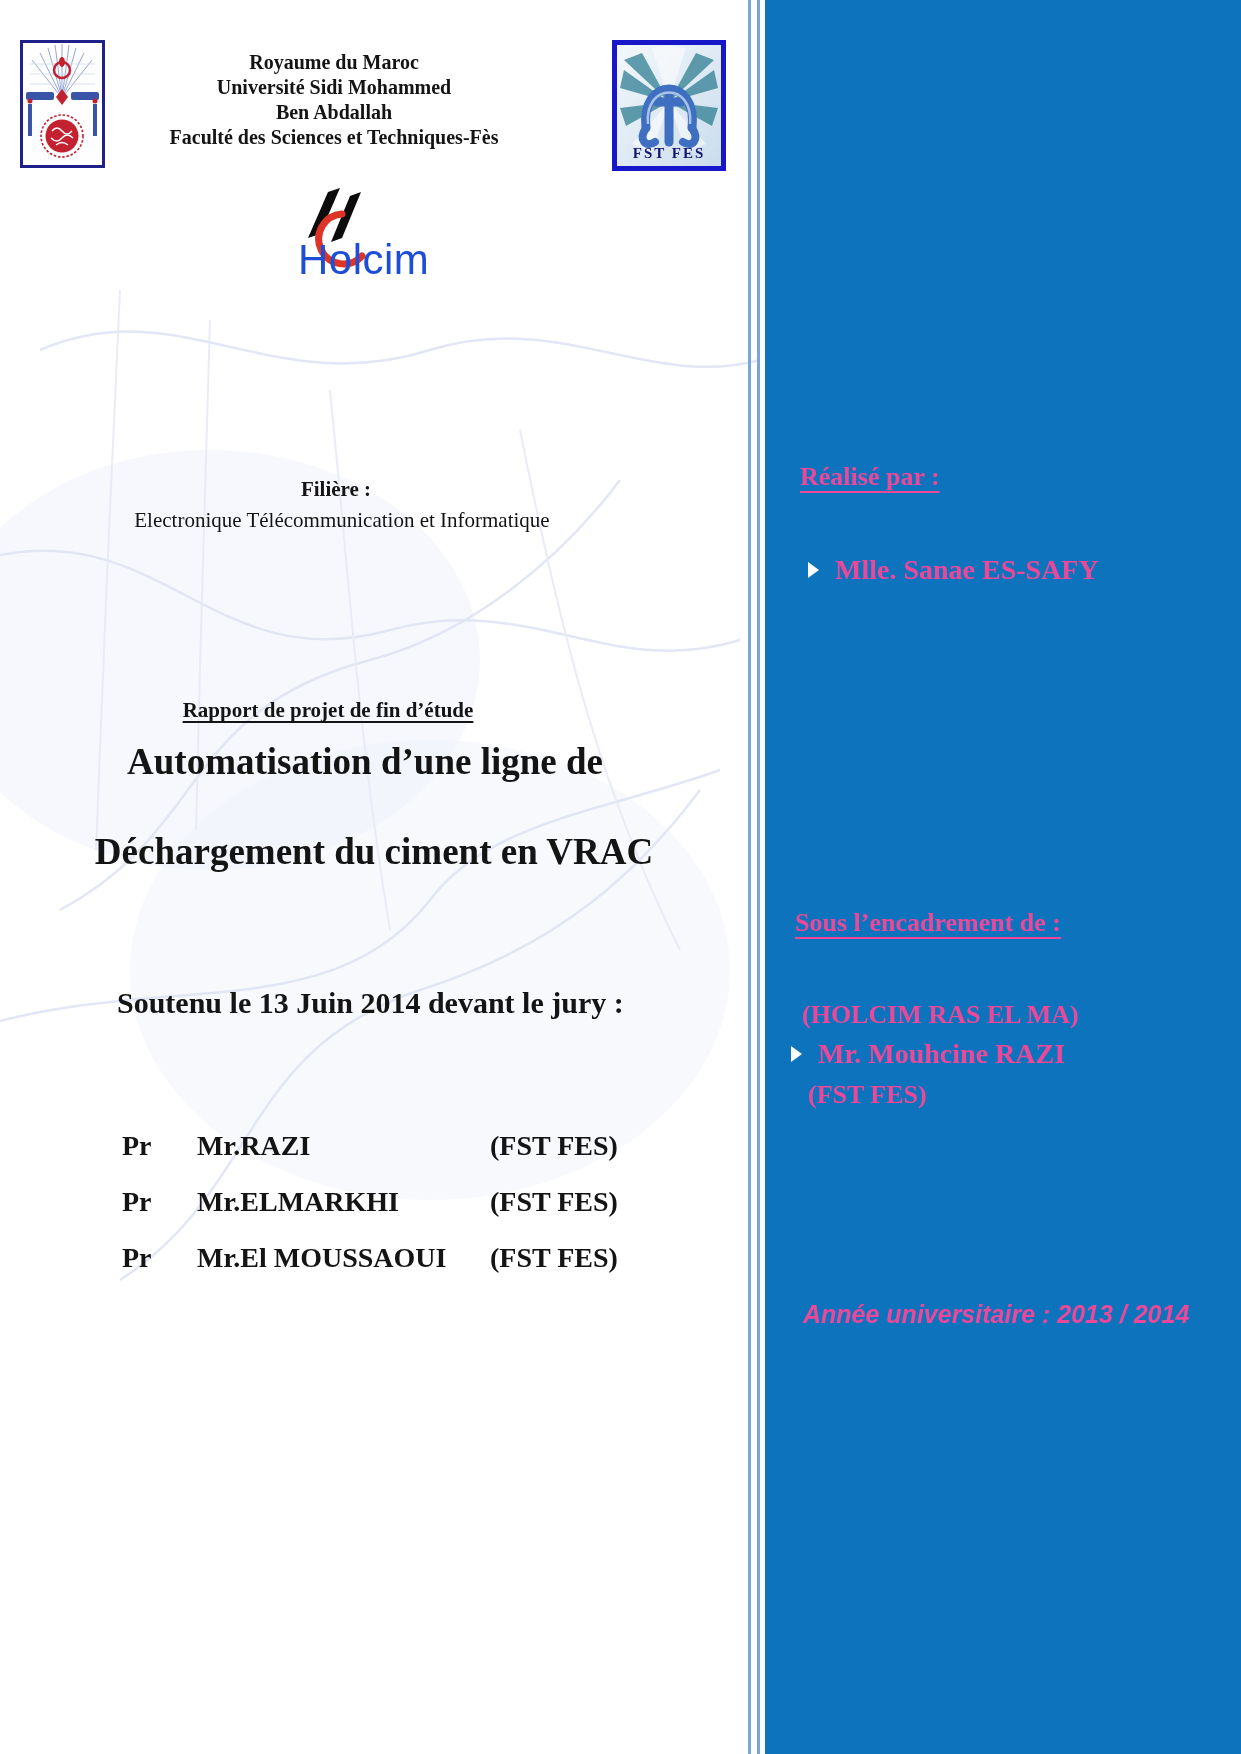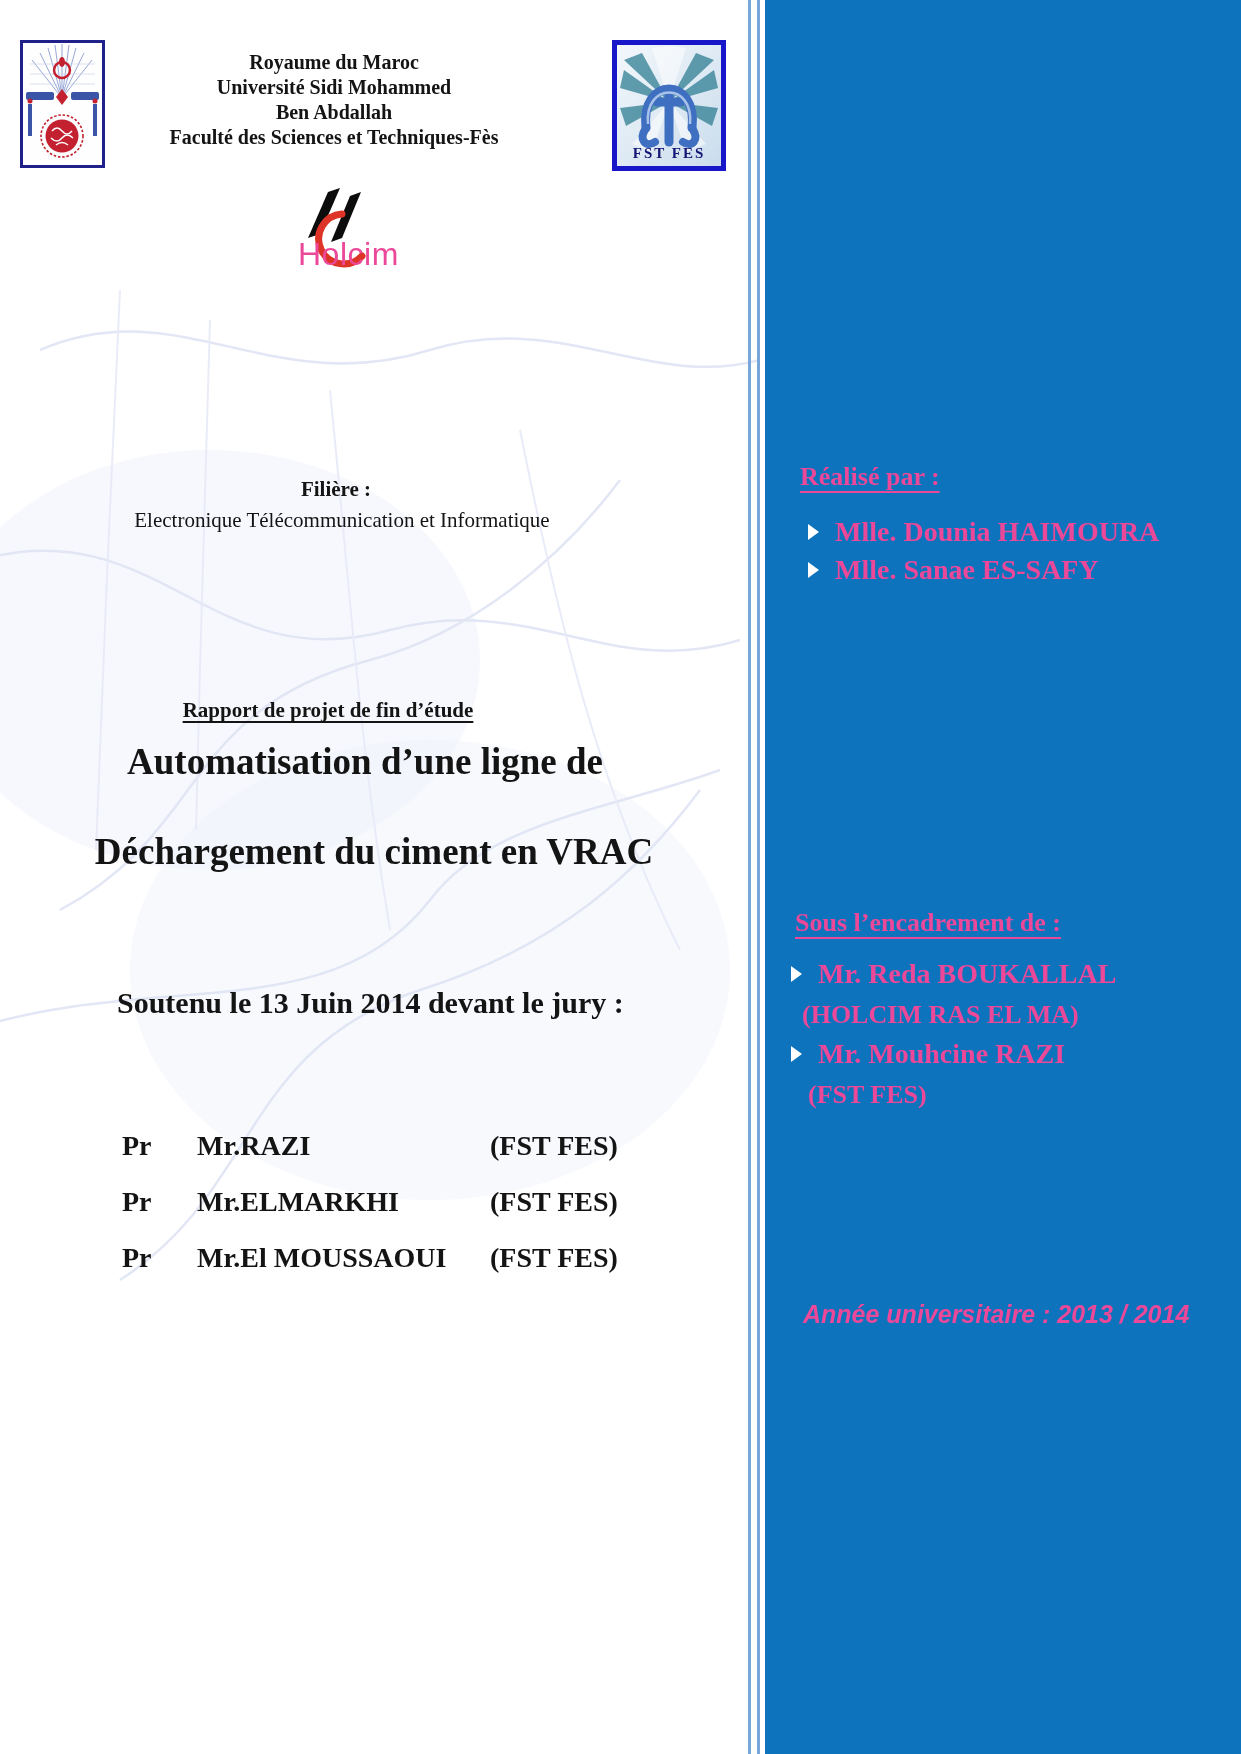--- a/index.html
+++ b/index.html
@@ -14,21 +14,21 @@
   .sep{top:0;height:1754px;width:3px;background:#79a6d8;}
   #sep-a{left:748px;}
   #sep-b{left:757px;}
   #blue-panel{left:765px;top:0;width:476px;height:1754px;background:#0e73bd;}
   
   #uni-emblem{left:20px;top:40px;width:85px;height:128px;}
   #institution{left:118px;top:50px;width:432px;text-align:center;font-weight:bold;font-size:20px;line-height:25px;}
   #fst-logo{left:612px;top:40px;width:114px;height:131px;}
   #fst-caption{left:0;bottom:9px;width:114px;text-align:center;font-weight:bold;font-size:15px;letter-spacing:2px;color:#151575;}
   #holcim{left:276px;top:186px;width:150px;height:100px;}
-  #holcim-word{left:22px;top:50px;font-family:"Liberation Sans",sans-serif;font-size:32px;color:#ec4899;letter-spacing:0.5px;}
+  #holcim-word{left:22px;top:50px;font-family:"Liberation Sans",sans-serif;font-size:42px;color:#1d4ed8;letter-spacing:0.5px;}
   
   .cline{left:0;width:748px;text-align:center;}
   #department{top:420px;font-size:30px;font-weight:bold;transform:translateX(14px);}
   #filiere-label{top:477px;font-size:21px;font-weight:bold;transform:translateX(-38px);}
   #filiere-value{top:508px;font-size:21px;transform:translateX(-32px);}
   #report-type{top:698px;font-size:21px;font-weight:bold;transform:translateX(-46px);}
   #report-type span{text-decoration:underline;text-underline-offset:4px;text-decoration-thickness:1.5px;}
   #title1{top:740px;font-size:37px;font-weight:bold;transform:translateX(-9px);}
   #title2{top:830px;font-size:37px;font-weight:bold;}
   #defense{left:117px;top:986px;font-size:30px;font-weight:bold;}
@@ -179,35 +179,27 @@
     </div>
   </div>
 
   <div id="sep-a" class="abs sep"></div>
   <div id="sep-b" class="abs sep"></div>
 
   <div id="blue-panel" class="abs"></div>
 
   <div id="realise" class="abs wtxt u">Réalisé  par :</div>
 
-  <div id="author-0" class="abs wtxt author-row">
-    <span class="tri"></span>
-    <span>Mlle. Dounia HAIMOURA</span>
-  </div>
   <div id="author-1" class="abs wtxt author-row">
     <span class="tri"></span>
     <span>Mlle. Sanae ES-SAFY</span>
   </div>
 
   <div id="encadrement" class="abs wtxt u">Sous l’encadrement de :</div>
 
-  <div id="sup-0-name" class="abs wtxt sup-row">
-    <span class="tri"></span>
-    <span>Mr. Reda BOUKALLAL</span>
-  </div>
   <div id="sup-0-aff" class="abs wtxt">(HOLCIM RAS EL MA)</div>
 
   <div id="sup-1-name" class="abs wtxt sup-row">
     <span class="tri"></span>
     <span>Mr. Mouhcine RAZI</span>
   </div>
   <div id="sup-1-aff" class="abs wtxt">(FST FES)</div>
 
   <div id="acad-year" class="abs wtxt">Année universitaire : 2013 / 2014</div>
 

